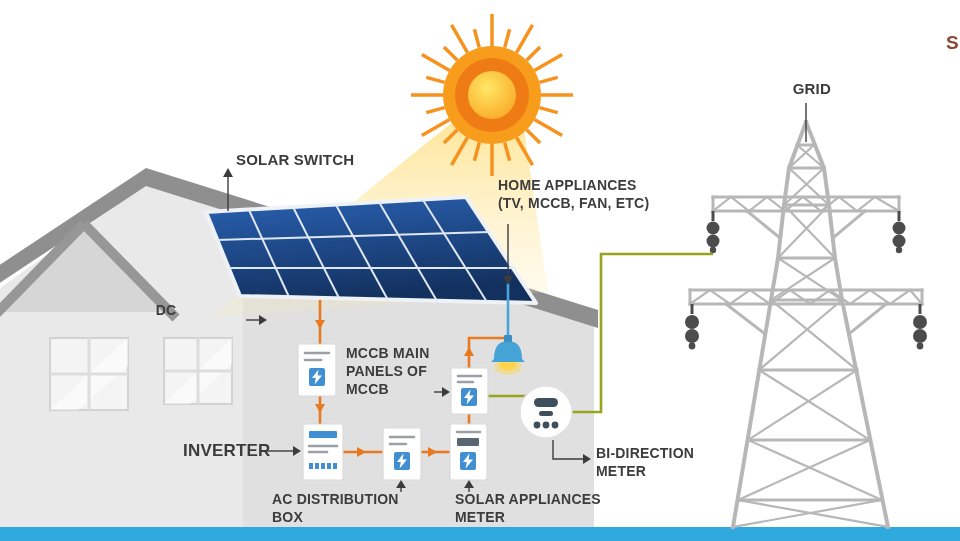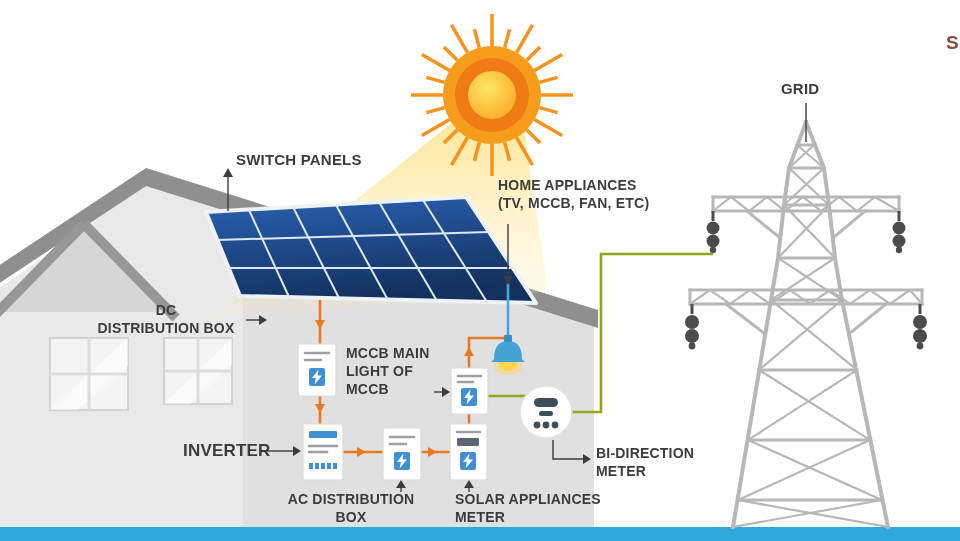--- a/index.html
+++ b/index.html
@@ -300,52 +300,51 @@
     <line class="leader" x1="469" y1="492" x2="469" y2="487"></line>
     <polygon class="arrow-k" points="464,488 474,488 469,480"></polygon>
     <polyline class="leader" points="553,440 553,459 583,459"></polyline>
     <polygon class="arrow-k" points="583,454 583,464 591,459"></polygon>
     <line class="leader" x1="508" y1="224" x2="508" y2="276"></line>
     <polygon class="arrow-k" points="503,276 513,276 508,285"></polygon>
     <line class="leader" x1="806" y1="103" x2="806" y2="142"></line>
   </g>
 </svg>
 
-<div class="lbl" style="left:236px;top:151px;font-size:15px">SWITCH PANELS</div>
+<div class="lbl" style="left:236px;top:151px;font-size:15px">SOLAR SWITCH</div>
 
 <div class="lbl" style="left:498px;top:176px">
   <div>HOME APPLIANCES</div>
   <div>(TV, MCCB, FAN, ETC)</div>
 </div>
 
 <div class="lbl" style="left:88px;top:301px;width:156px;text-align:center">
   <div>DC</div>
-  <div>DISTRIBUTION BOX</div>
 </div>
 
 <div class="lbl" style="left:346px;top:344px">
   <div>MCCB MAIN</div>
-  <div>LIGHT OF</div>
+  <div>PANELS OF</div>
   <div>MCCB</div>
 </div>
 
 <div class="lbl" style="left:183px;top:442px;font-size:17px">INVERTER</div>
 
-<div class="lbl" style="left:272px;top:490px;width:158px;text-align:center">
+<div class="lbl" style="left:272px;top:490px;width:158px;">
   <div>AC DISTRIBUTION</div>
   <div>BOX</div>
 </div>
 
 <div class="lbl" style="left:455px;top:490px">
   <div>SOLAR APPLIANCES</div>
   <div>METER</div>
 </div>
 
 <div class="lbl" style="left:596px;top:444px">
   <div>BI-DIRECTION</div>
   <div>METER</div>
 </div>
 
-<div class="lbl" style="left:781px;top:80px;width:50px;text-align:left;font-size:15px">GRID</div>
+<div class="lbl" style="left:781px;top:80px;width:50px;text-align:right;font-size:15px">GRID</div>
 
 <div class="lbl" style="left:946px;top:34px;font-size:19px;color:#8a4a3a">S</div>
 
 </div>
 
 </body></html>

